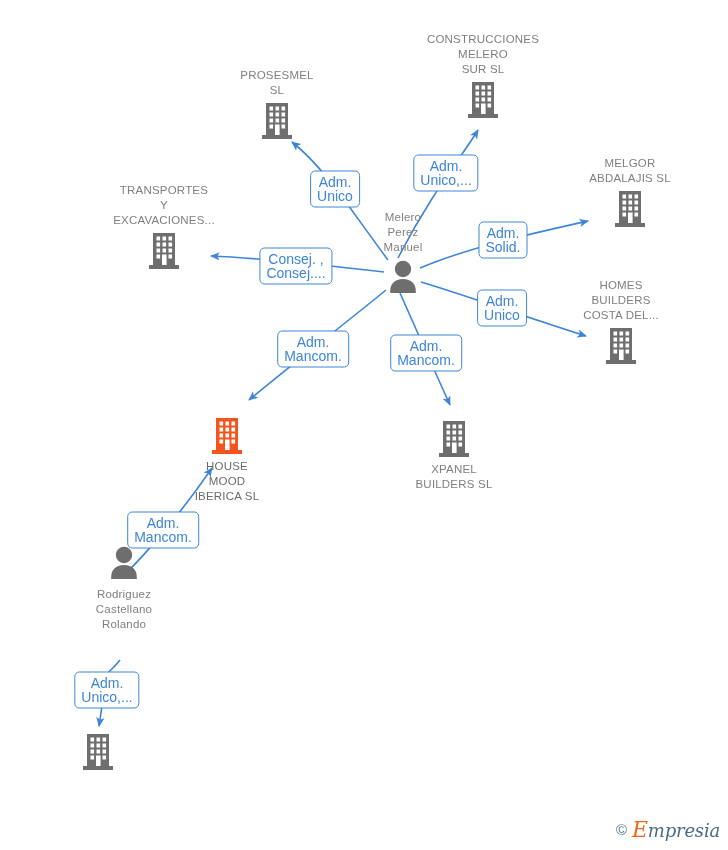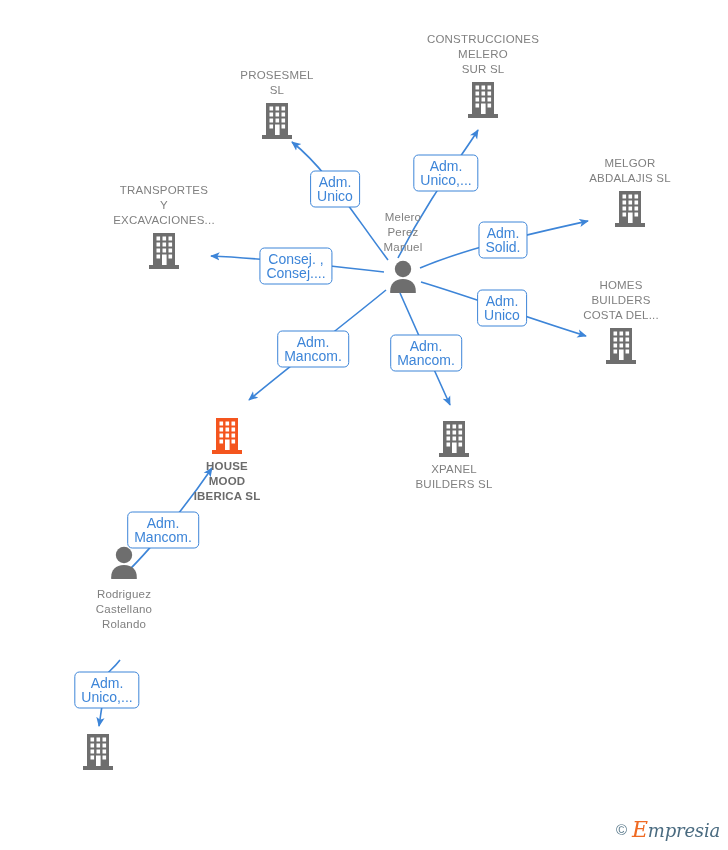--- a/index.html
+++ b/index.html
@@ -37,21 +37,21 @@
   }
   .node-label {
     font-size: 11.5px;
     line-height: 15px;
     color: #808080;
     letter-spacing: 0.2px;
     white-space: pre-line;
   }
   .node.highlight .node-label {
     color: #6b6b6b;
-    font-weight: bold;
+    font-weight: normal;
   }
   .node-icon {
     width: 34px;
     height: 40px;
     position: relative;
   }
   .node.label-above .node-label { order: 1; margin-bottom: 3px; }
   .node.label-above .node-icon { order: 2; }
   .node.label-below .node-icon { order: 1; }
   .node.label-below .node-label { order: 2; margin-top: 3px; }

